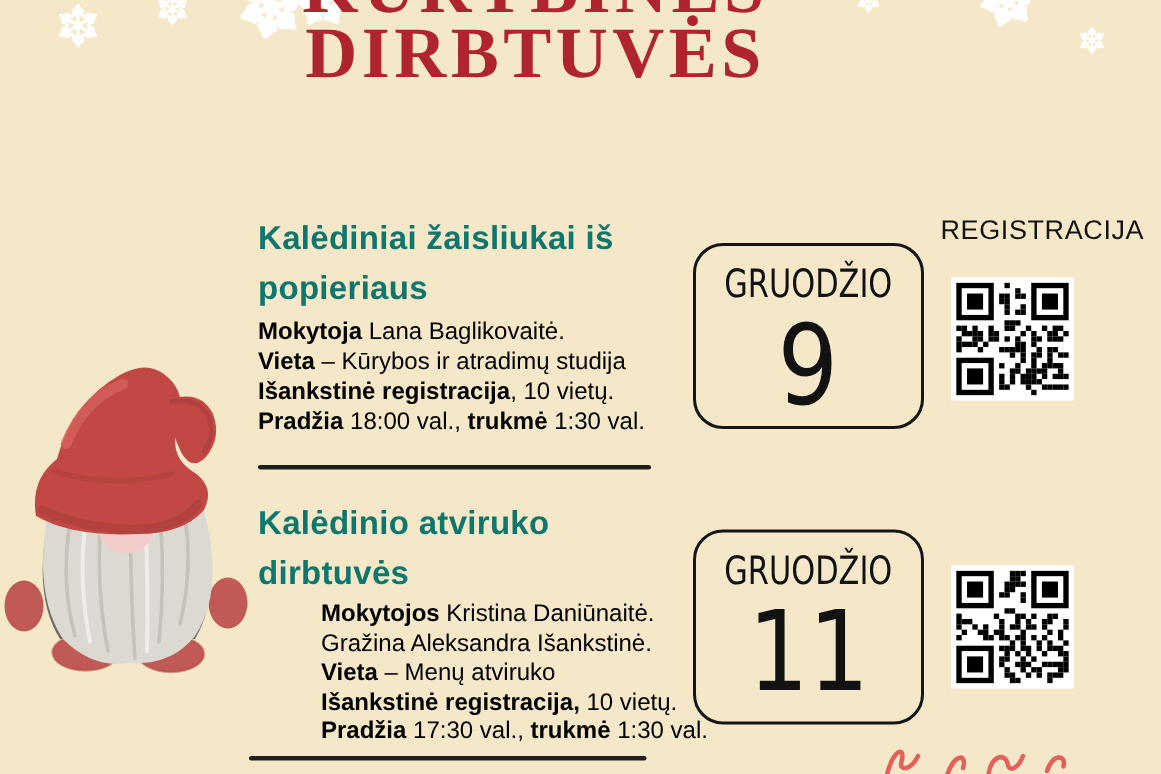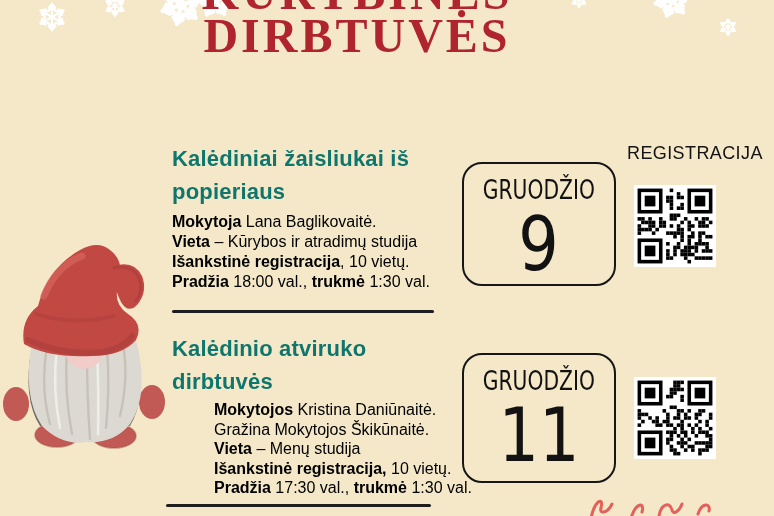--- a/index.html
+++ b/index.html
@@ -152,22 +152,22 @@
     </div>
 
   <div class="divider" style="left:172px;top:310px;width:262px"></div>
 
   <div class="ws-title" style="top:332px">
     <div>Kalėdinio atviruko</div>
     <div>dirbtuvės</div>
   </div>
   <div class="details details-2" style="top:400px">
       <div class="detail-line"><span class="b">Mokytojos</span><span> Kristina Daniūnaitė.</span></div>
-      <div class="detail-line"><span>Gražina Mokytojos Škikūnaitė.</span></div>
-      <div class="detail-line"><span class="b">Vieta</span><span> – Menų studija</span></div>
+      <div class="detail-line"><span>Gražina Aleksandra Išankstinė.</span></div>
+      <div class="detail-line"><span class="b">Vieta</span><span> – Menų atviruko</span></div>
       <div class="detail-line"><span class="b">Išankstinė registracija,</span><span> 10 vietų.</span></div>
       <div class="detail-line"><span class="b">Pradžia</span><span> 17:30 val., </span><span class="b">trukmė</span><span> 1:30 val.</span></div>
     </div>
 
   <div class="divider" style="left:166px;top:504px;width:265px"></div>
 
   <div class="datebox" style="top:162px;height:124px">
     <div class="month">GRUODŽIO</div>
     <div class="day">9</div>
   </div>

